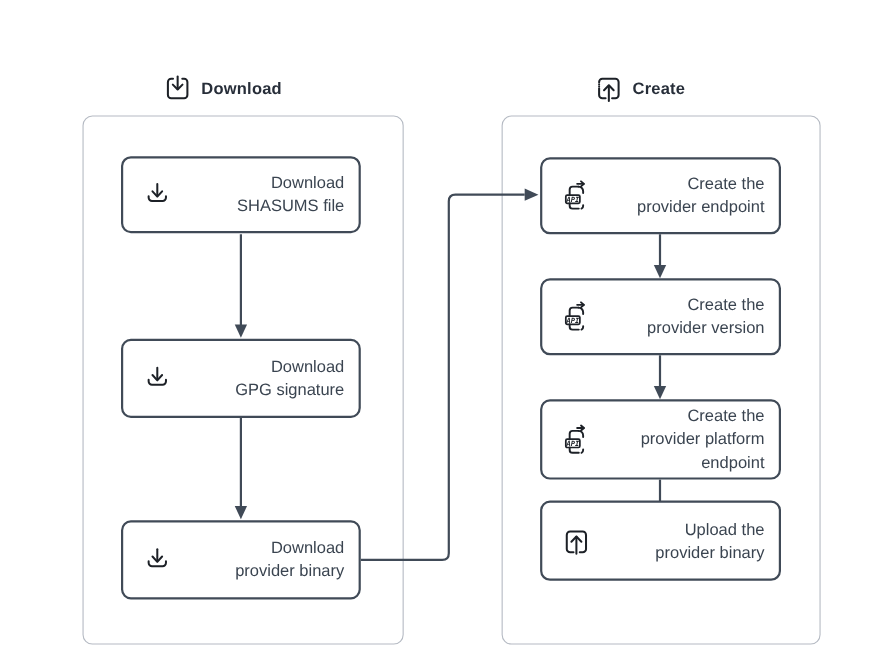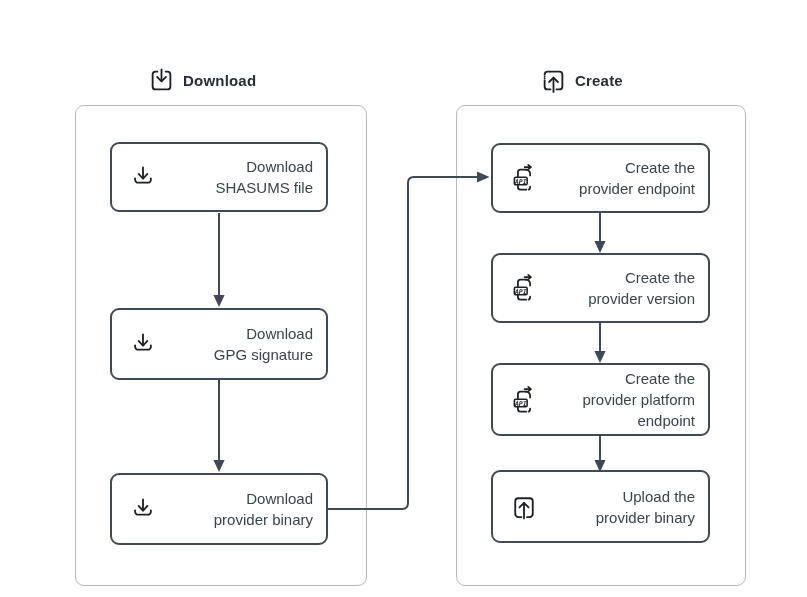--- a/index.html
+++ b/index.html
@@ -167,21 +167,21 @@
         <path d="M21.3 29.3 A3 3 0 0 0 23 26.5 V25.8"></path>
         <rect x="5" y="15.2" width="14.6" height="8.6" rx="1.5" stroke-width="1.8"></rect>
         <text x="12.3" y="22.4" text-anchor="middle" font-size="7.4" font-weight="bold" font-family="DejaVu Sans Mono, monospace" fill="#1d2127" stroke="none">API</text>
       </svg>
     </span>
     <span class="node-label">Create the
 provider platform
 endpoint</span>
   </div>
 
-  <div class="node" style="left:491px;top:446px;width:219px;height:73px;">
+  <div class="node" style="left:491px;top:431px;width:219px;height:73px;">
     <span class="node-icon">
       <svg viewBox="0 0 32 32" fill="none" stroke="#1d2127" stroke-width="2.1" stroke-linecap="round" stroke-linejoin="round">
         <path d="M13 27.5 H9.5 A3.5 3.5 0 0 1 6 24 V9.5 A3.5 3.5 0 0 1 9.5 6 H22.5 A3.5 3.5 0 0 1 26 9.5 V24 A3.5 3.5 0 0 1 22.5 27.5 H19.5"></path>
         <path d="M16 29 V11.5"></path>
         <path d="M10.8 16.5 L16 11.2 L21.2 16.5"></path>
       </svg>
     </span>
     <span class="node-label">Upload the
 provider binary</span>
   </div>

